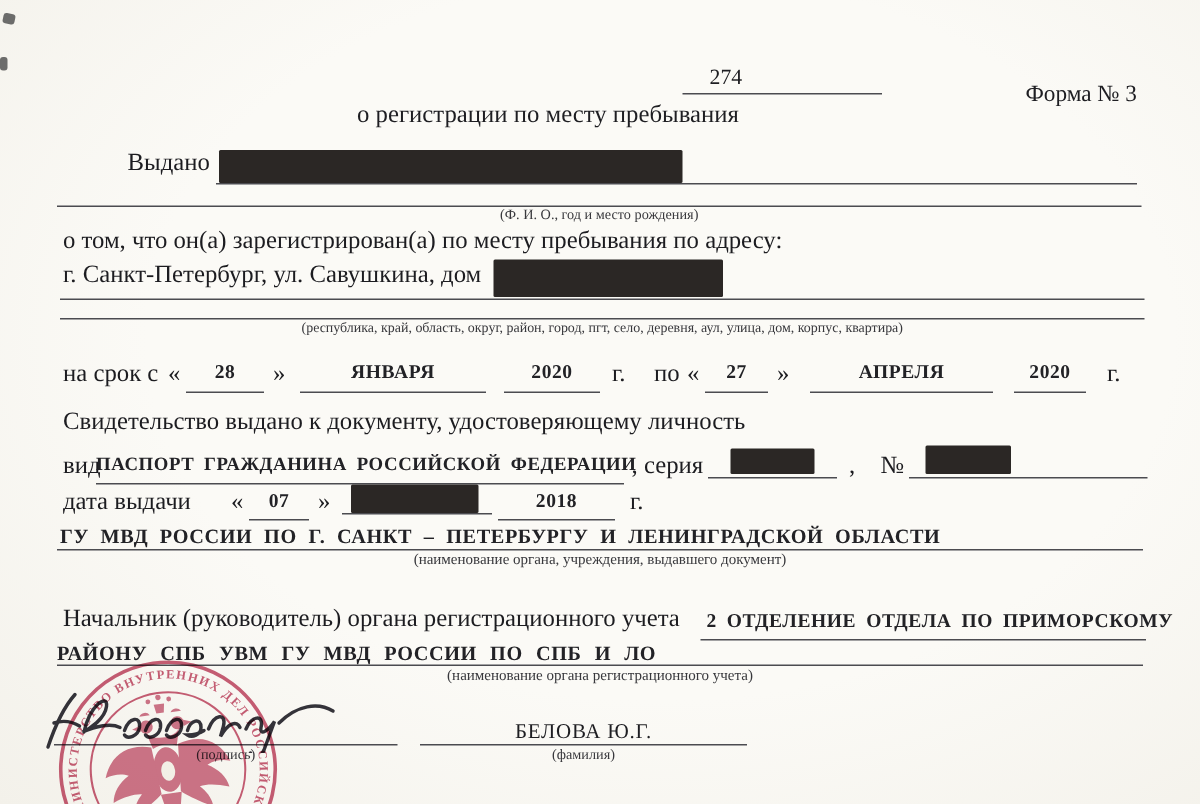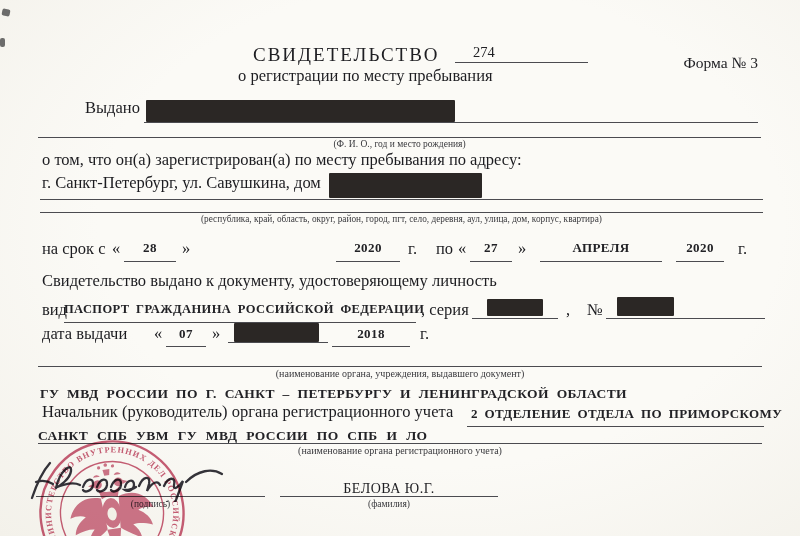--- a/index.html
+++ b/index.html
@@ -22,21 +22,20 @@
 </head>
 <body>
 
 <div class="page">
 
   <div class="abs speck" style="left:2px;top:9px;width:8px;height:7px;transform:rotate(12deg);"></div>
   <div class="abs speck" style="left:0;top:38px;width:5px;height:9px;"></div>
 
   <div class="abs" style="right:42px;top:12px;font-size:15.5px;margin-top:42px;">Форма № 3</div>
 
-  <div class="abs" style="left:253px;top:44px;font-size:19px;letter-spacing:2px;white-space:nowrap;">СВИДЕТЕЛЬСТВО</div>
   <div class="abs cell" style="left:455px;top:44px;width:115px;height:18px;text-align:left;padding-left:18px;font-size:14.5px;">274</div>
   <div class="abs" style="left:238px;top:66px;font-size:16.5px;white-space:nowrap;">о регистрации по месту пребывания</div>
 
   <div class="abs t" style="left:85px;top:98px;">Выдано</div>
   <div class="abs redact" style="left:146px;top:100px;width:309px;height:22px;"></div>
   <div class="abs hline" style="left:144px;top:122px;width:614px;border-top-width:1.5px;"></div>
 
   <div class="abs hline" style="left:38px;top:137px;width:723px;"></div>
   <div class="abs cap center" style="left:38px;top:139px;width:723px;">(Ф. И. О., год и место рождения)</div>
 
@@ -45,20 +44,21 @@
   <div class="abs t" style="left:42px;top:173px;">г. Санкт-Петербург, ул. Савушкина, дом</div>
   <div class="abs redact" style="left:329px;top:173px;width:153px;height:25px;"></div>
   <div class="abs hline" style="left:40px;top:199px;width:723px;"></div>
   <div class="abs hline" style="left:40px;top:212px;width:723px;"></div>
   <div class="abs cap center" style="left:40px;top:214px;width:723px;font-size:9.3px;">(республика, край, область, округ, район, город, пгт, село, деревня, аул, улица, дом, корпус, квартира)</div>
 
   <div class="abs t" style="left:42px;top:239px;">на срок с</div>
   <div class="abs t" style="left:112px;top:239px;">«</div>
   <div class="abs cell filled" style="left:124px;top:237px;width:52px;height:21px;padding-top:3px;">28</div>
   <div class="abs t" style="left:182px;top:239px;">»</div>
+  <div class="abs cell filled" style="left:200px;top:237px;width:124px;height:21px;padding-top:3px;">ЯНВАРЯ</div>
   <div class="abs cell filled" style="left:336px;top:237px;width:64px;height:21px;padding-top:3px;">2020</div>
   <div class="abs t" style="left:408px;top:239px;">г.</div>
   <div class="abs t" style="left:436px;top:239px;">по</div>
   <div class="abs t" style="left:458px;top:239px;">«</div>
   <div class="abs cell filled" style="left:470px;top:237px;width:42px;height:21px;padding-top:3px;">27</div>
   <div class="abs t" style="left:518px;top:239px;">»</div>
   <div class="abs cell filled" style="left:540px;top:237px;width:122px;height:21px;padding-top:3px;">АПРЕЛЯ</div>
   <div class="abs cell filled" style="left:676px;top:237px;width:48px;height:21px;padding-top:3px;">2020</div>
   <div class="abs t" style="left:738px;top:239px;">г.</div>
 
@@ -76,27 +76,27 @@
 
   <div class="abs t" style="left:42px;top:324px;text-align:center;">дата выдачи</div>
   <div class="abs t" style="left:154px;top:324px;">«</div>
   <div class="abs cell filled" style="left:166px;top:322px;width:40px;height:20px;padding-top:4px;">07</div>
   <div class="abs t" style="left:212px;top:324px;">»</div>
   <div class="abs cell" style="left:228px;top:322px;width:100px;height:20px;"></div>
   <div class="abs redact" style="left:234px;top:323px;width:85px;height:19px;"></div>
   <div class="abs cell filled" style="left:332px;top:322px;width:78px;height:20px;padding-top:4px;">2018</div>
   <div class="abs t" style="left:420px;top:324px;">г.</div>
 
-  <div class="abs filled" style="left:40px;top:350px;font-size:13.5px;word-spacing:4px;margin-top:36px;">ГУ МВД РОССИИ ПО Г. САНКТ – ПЕТЕРБУРГУ И ЛЕНИНГРАДСКОЙ ОБЛАСТИ</div>
+  <div class="abs filled" style="left:40px;top:350px;font-size:13.5px;word-spacing:4px;">ГУ МВД РОССИИ ПО Г. САНКТ – ПЕТЕРБУРГУ И ЛЕНИНГРАДСКОЙ ОБЛАСТИ</div>
   <div class="abs hline" style="left:38px;top:366px;width:724px;"></div>
   <div class="abs cap center" style="left:38px;top:368px;width:724px;font-size:10px;">(наименование органа, учреждения, выдавшего документ)</div>
 
   <div class="abs t" style="left:42px;top:402px;">Начальник (руководитель) органа регистрационного учета</div>
   <div class="abs cell filled" style="left:467px;top:404px;width:293px;height:20px;padding-top:2px;text-align:left;padding-left:4px;">2 ОТДЕЛЕНИЕ ОТДЕЛА ПО ПРИМОРСКОМУ</div>
-  <div class="abs filled" style="left:38px;top:428px;word-spacing:5px;font-size:13.5px;">САНКТ СПБ УВМ ГУ МВД РОССИИ ПО СПБ И ЛО</div>
+  <div class="abs filled" style="left:38px;top:428px;word-spacing:5px;font-size:13.5px;">РАЙОНУ СПБ УВМ ГУ МВД РОССИИ ПО СПБ И ЛО</div>
   <div class="abs hline" style="left:38px;top:443px;width:724px;"></div>
   <div class="abs cap center" style="left:38px;top:445px;width:724px;font-size:10px;">(наименование органа регистрационного учета)</div>
 
   <div class="abs hline" style="left:36px;top:496px;width:229px;"></div>
   <div class="abs cap center" style="left:36px;top:499px;width:229px;">(подпись)</div>
   <div class="abs center" style="left:280px;top:481px;width:218px;font-size:14px;letter-spacing:.5px;">БЕЛОВА  Ю.Г.</div>
   <div class="abs hline" style="left:280px;top:496px;width:218px;"></div>
   <div class="abs cap center" style="left:280px;top:499px;width:218px;">(фамилия)</div>
 
   <svg class="abs stamp" style="left:35px;top:436px;opacity:.93;" width="154" height="154" viewBox="0 0 154 154">

